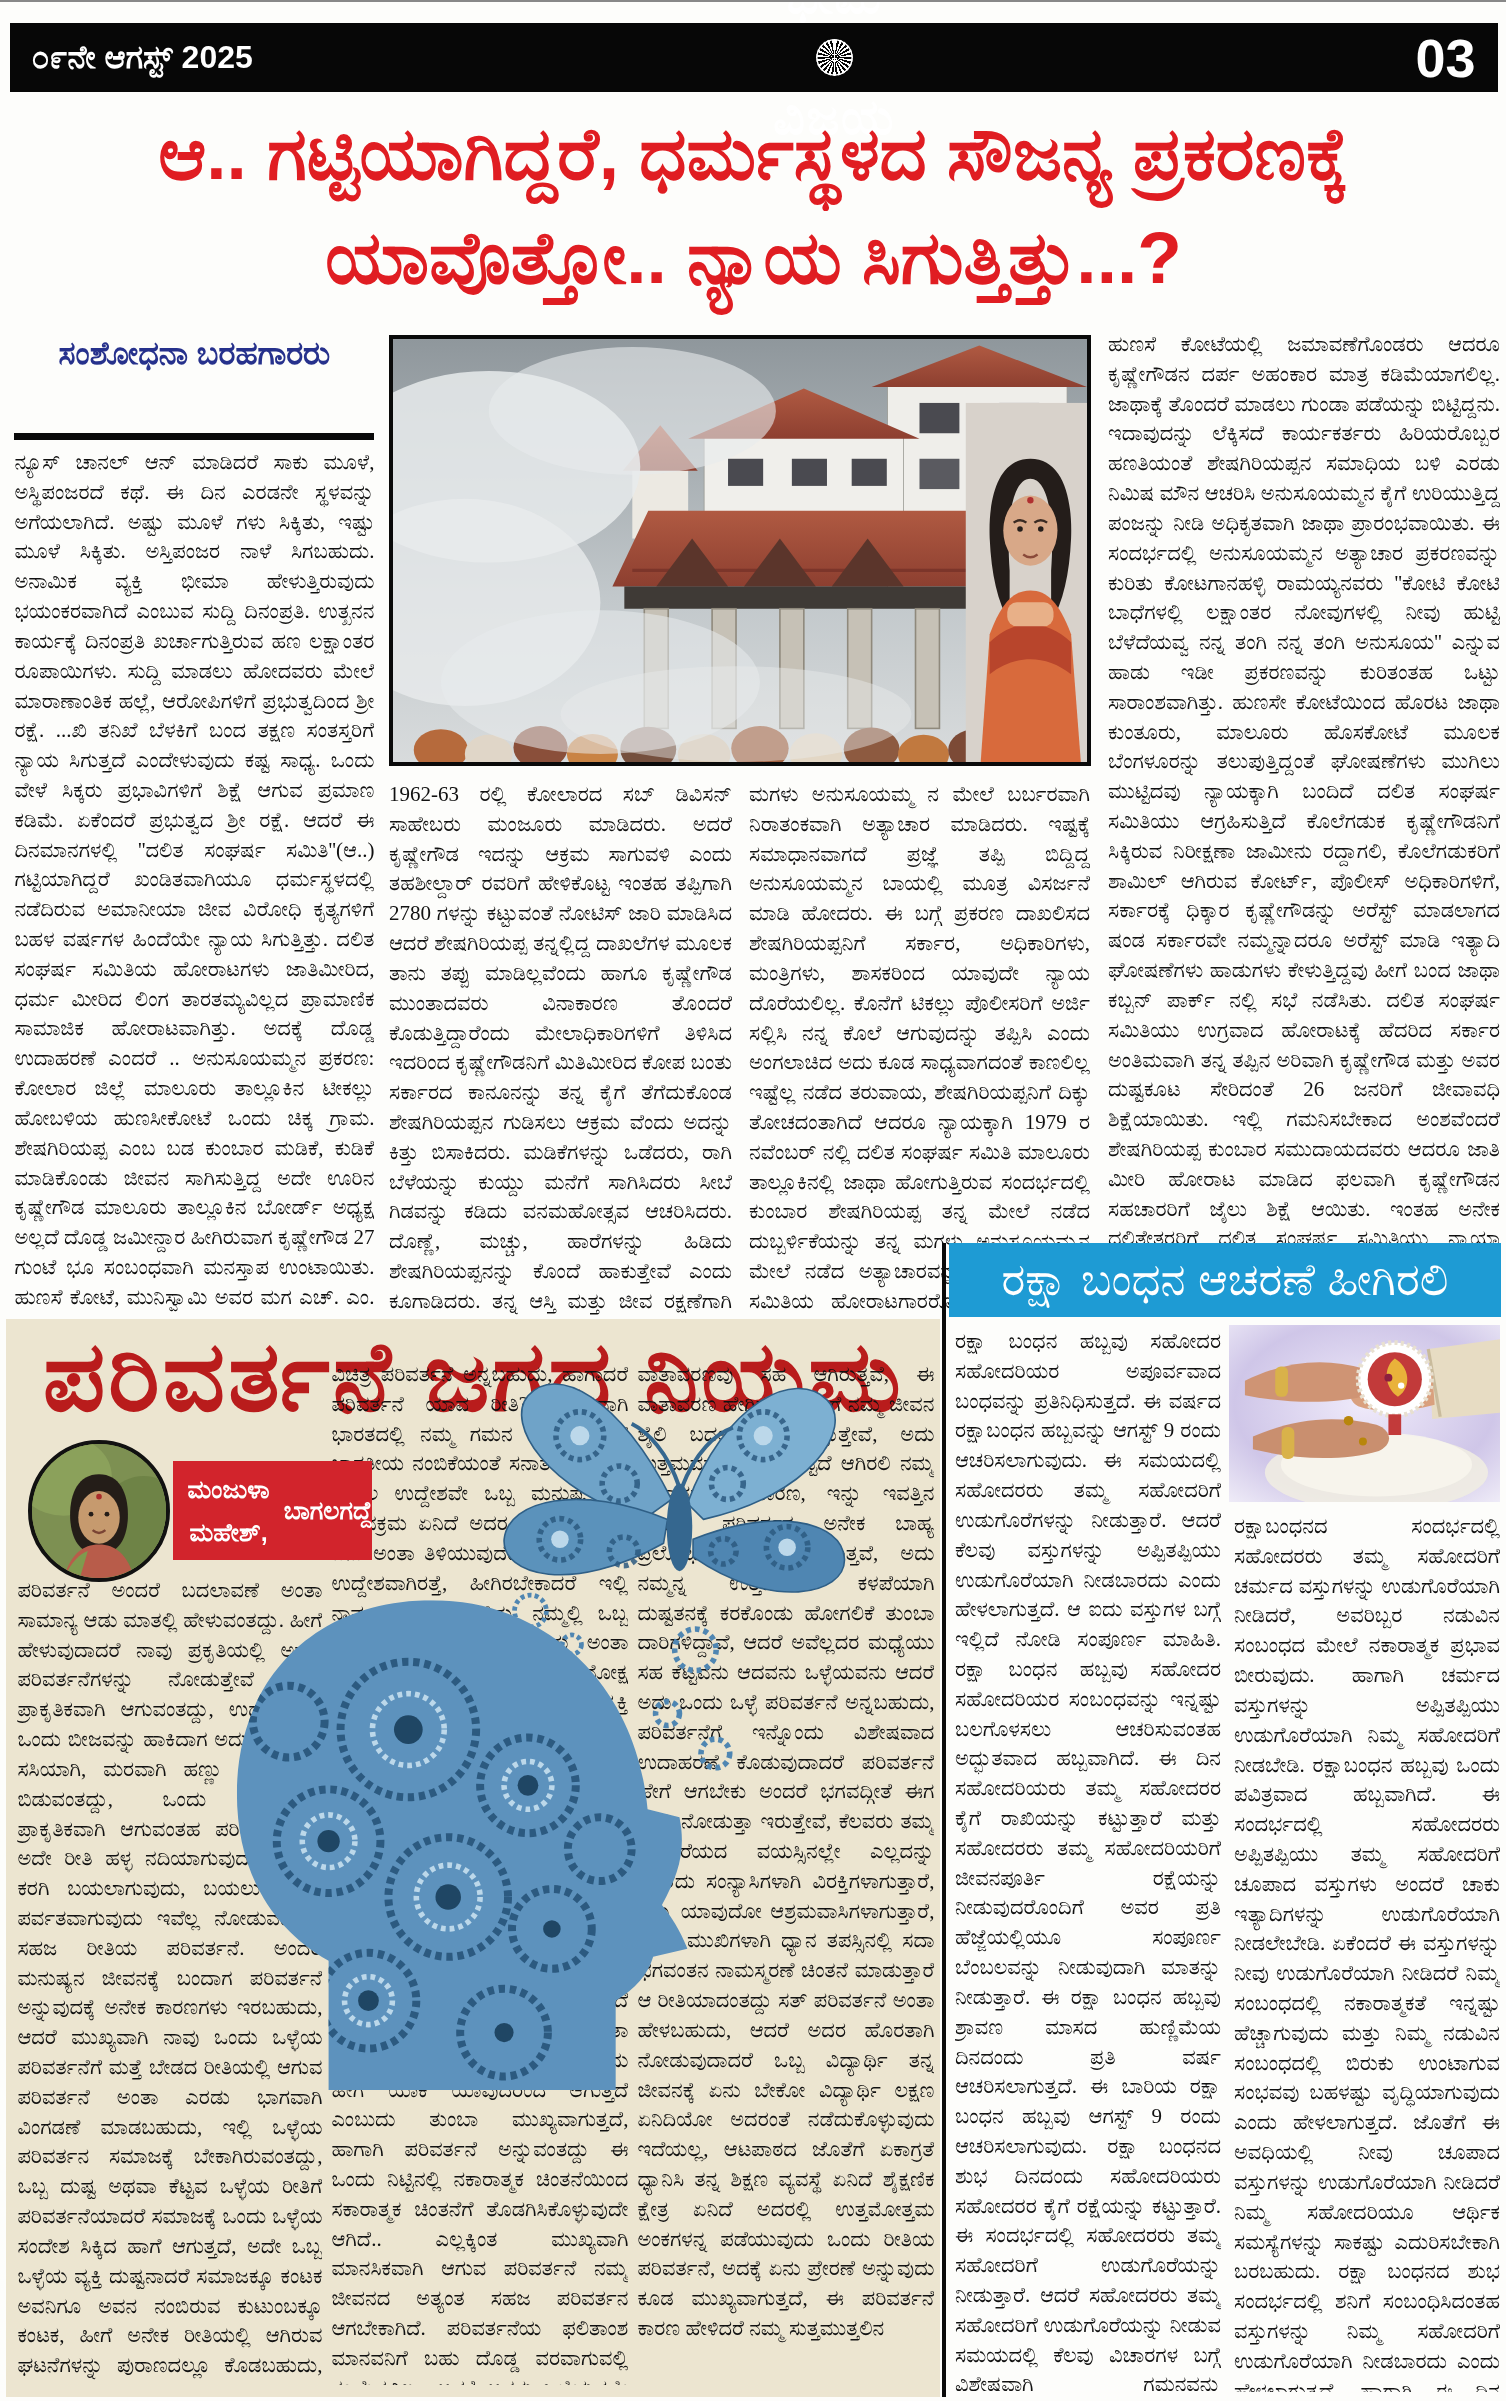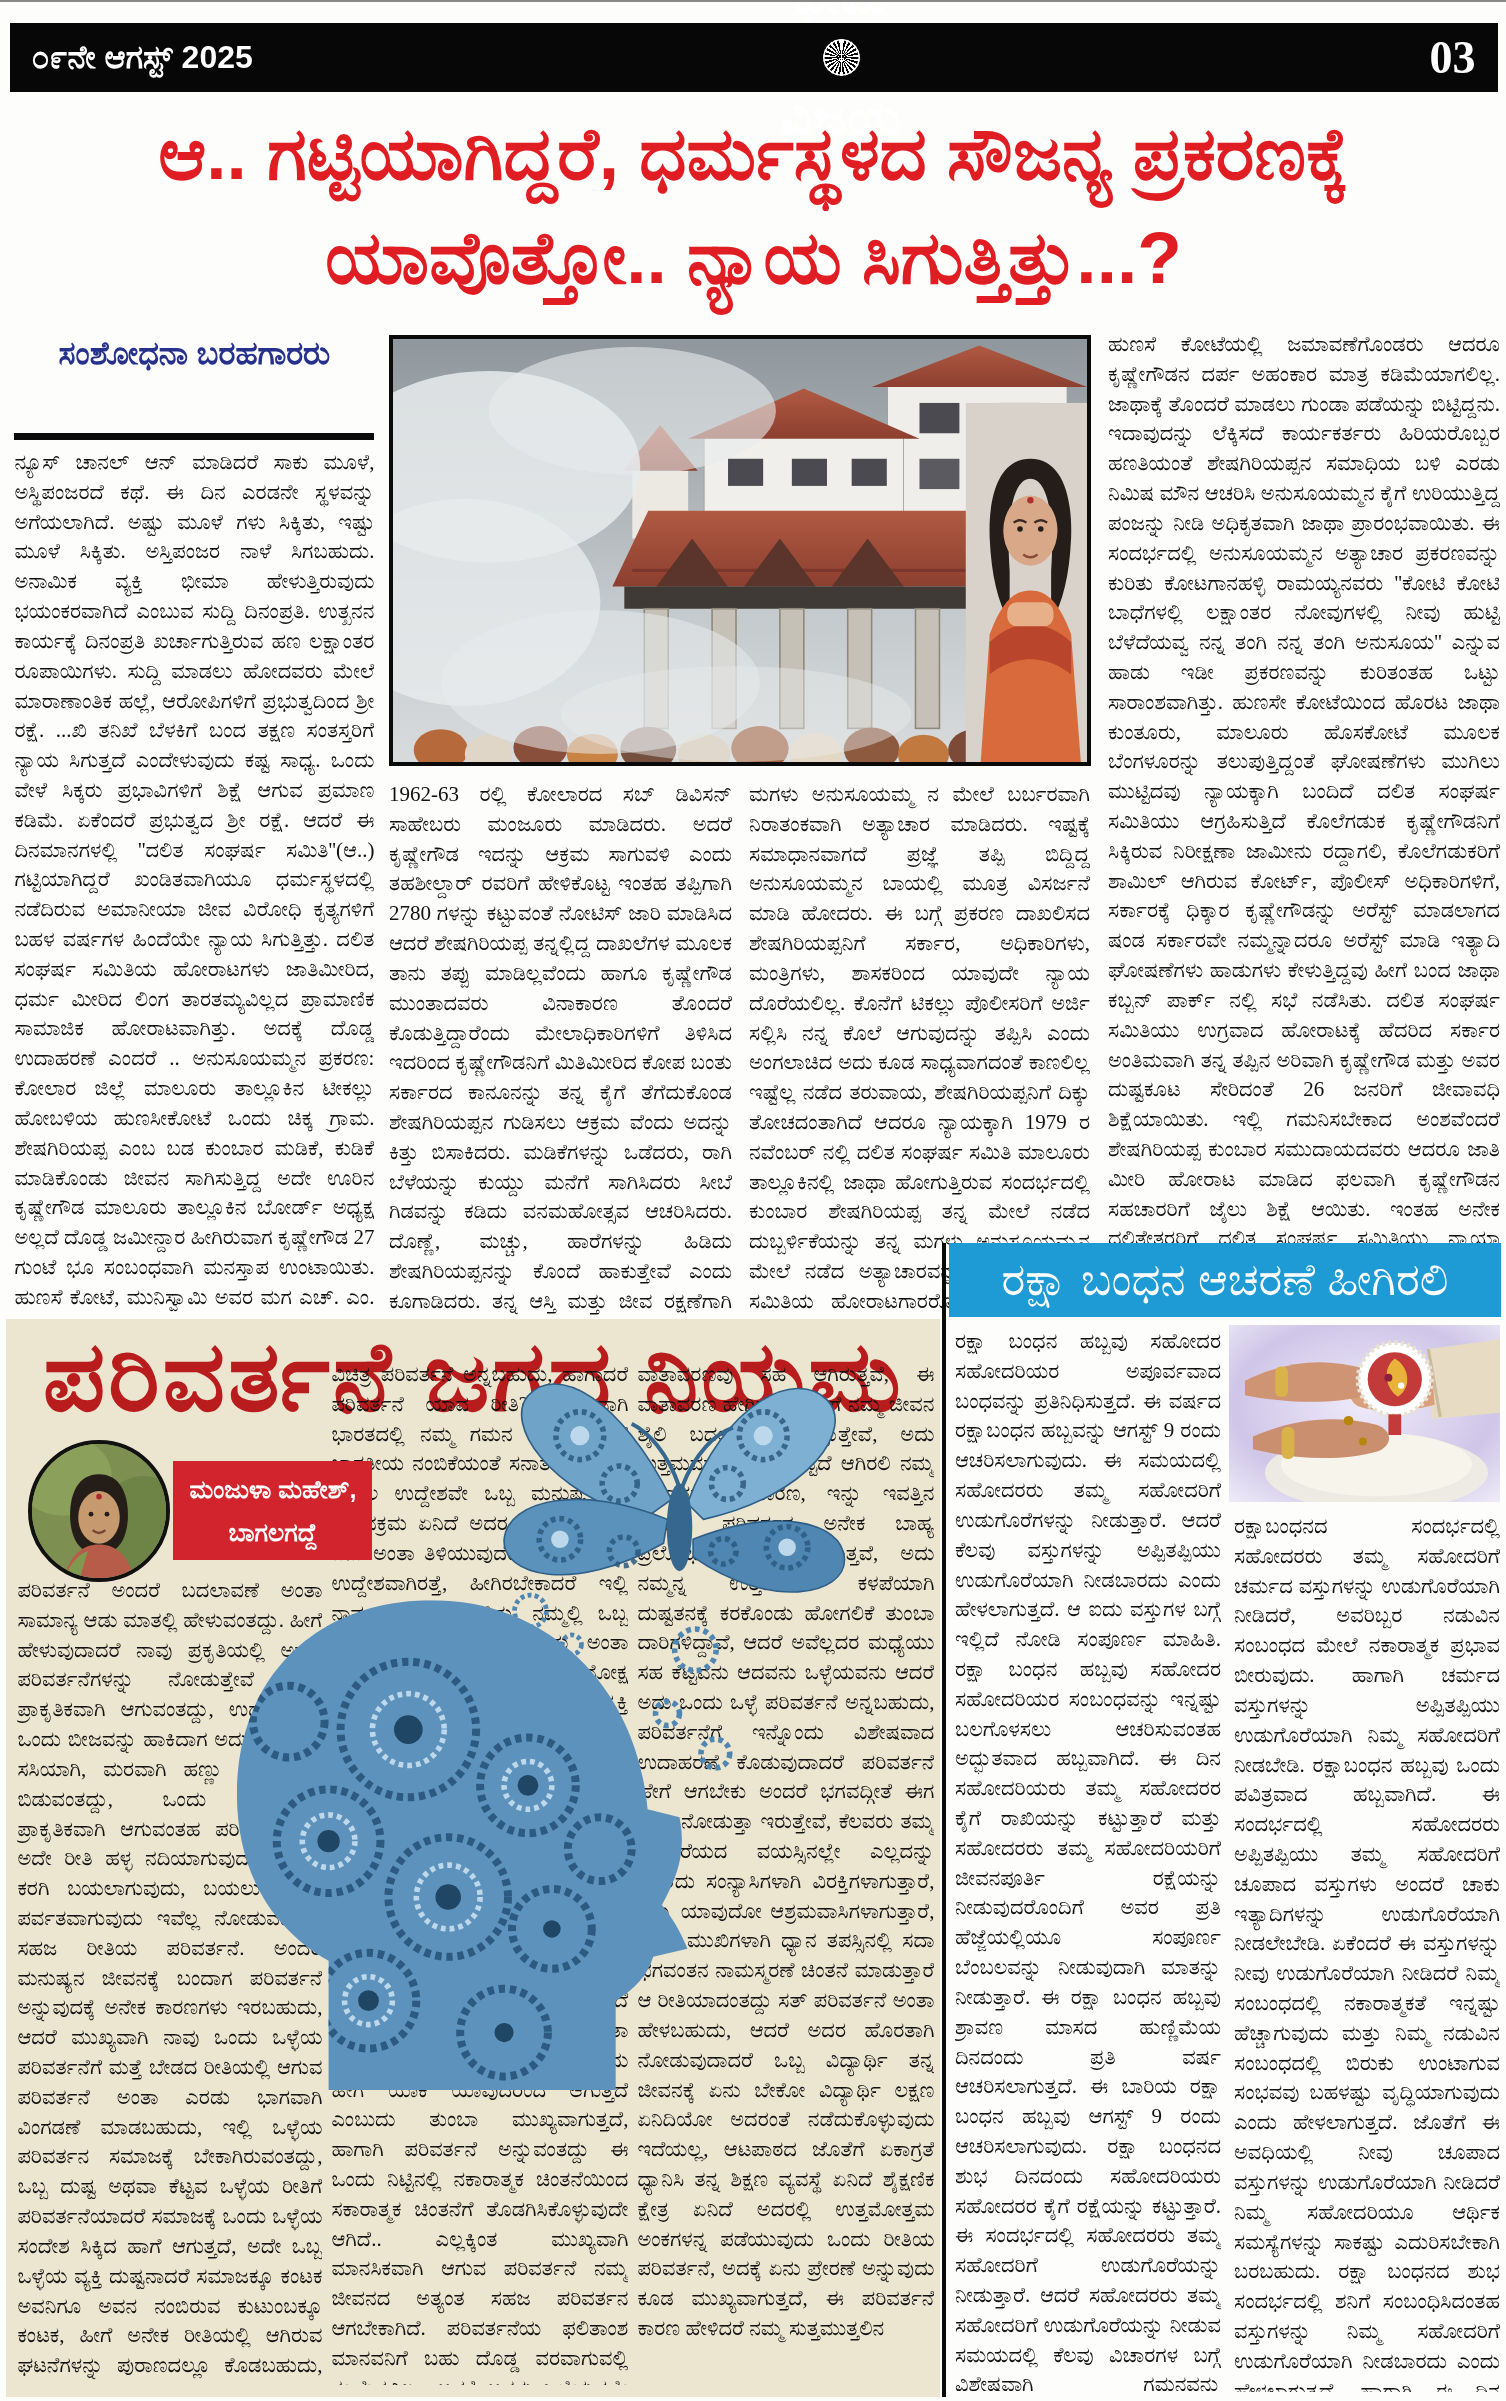--- a/index.html
+++ b/index.html
@@ -6,21 +6,21 @@
   .page{position:relative;width:1507px;height:2401px;background:#fdfdfb;margin:2px auto;overflow:hidden;
         font-family:"Liberation Serif",serif;color:#111;}
   
   .masthead{position:absolute;left:9.6px;top:21px;width:1488px;height:69px;background:#070707;color:#fff;
             display:flex;align-items:center;justify-content:space-between;padding:0 22px;box-sizing:border-box;
             font-family:"Liberation Sans",sans-serif;}
   .m-date{font-size:32px;font-weight:bold;}
   .m-title{font-size:49px;font-weight:bold;display:flex;align-items:center;gap:11px;letter-spacing:1.6px;flex-direction:column;}
   .sunburst{width:37px;height:37px;border-radius:50%;background:
       repeating-conic-gradient(#fff 0 8deg,#070707 8deg 16deg);border:2.4px solid #070707;box-shadow:0 0 0 1.6px #fff inset;}
-  .m-page{font-size:46px;font-weight:bold;font-family:Liberation Serif, serif;}
+  .m-page{font-size:54px;font-weight:bold;font-family:Liberation Sans, sans-serif;}
   
   .headline{position:absolute;left:16px;top:100px;width:1475px;text-align:center;color:#e01d22;
             font-family:"Liberation Sans",sans-serif;font-weight:bold;font-size:73px;line-height:1.42;}
   
   .byline{position:absolute;left:14.4px;top:327px;width:360px;text-align:center;color:#26318c;
           font-family:"Liberation Sans",sans-serif;font-weight:bold;font-size:32px;line-height:1.5;}
   .rule{position:absolute;left:14.4px;top:431px;width:360px;height:7.2px;background:#0a0a0a;}
   .ncol{position:absolute;font-size:21px;line-height:1.42;text-align:justify;overflow:hidden;
         word-break:break-word;}
   .c1{left:14.4px;top:446px;width:360px;height:867px;}
@@ -31,21 +31,21 @@
   .temple{position:absolute;left:389px;top:333px;width:702px;height:431px;border:4px solid #0a0a0a;
           box-sizing:border-box;overflow:hidden;background:#b9bfc3;}
   
   .panel{position:absolute;left:6.4px;top:1317px;width:934px;height:1078px;background:#ece5d0;overflow:hidden;}
   .p-head{position:absolute;left:0;top:1.6px;width:100%;text-align:center;font-family:"Liberation Sans",sans-serif;
           font-weight:bold;font-size:97px;color:#b91c1c;letter-spacing:3.2px;}
   .avatar{position:absolute;left:22px;top:121px;width:134px;height:134px;border-radius:50%;border:4px solid #111;
           overflow:hidden;background:#7d9052;}
   .authorbox{position:absolute;left:167px;top:142px;width:199px;height:99px;background:#d2242c;color:#fff;
              font-family:"Liberation Sans",sans-serif;font-weight:bold;font-size:25px;line-height:1.7;
-             display:flex;flex-direction:column;align-items:center;justify-content:center;text-align:center;}
+             display:flex;flex-direction:row;align-items:center;justify-content:center;text-align:center;}
   .pcol{position:absolute;font-size:21px;line-height:1.42;text-align:justify;overflow:hidden;}
   .pc1{left:11px;top:257px;width:305px;height:808px;}
   .pc2{left:325px;top:41px;width:297px;height:1025px;}
   .pc3{left:631px;top:41px;width:297px;height:1025px;}
   .butterfly{position:absolute;left:478px;top:29px;width:391px;height:338px;}
   .gearhead{position:absolute;left:163px;top:267px;width:568px;height:504px;}
   
   .vdiv{position:absolute;left:942px;top:1241px;width:4px;height:1154px;background:#0a0a0a;}
   
   .bluehead{position:absolute;left:949px;top:1241px;width:552px;height:74px;background:#1e9bd4;color:#fff;

